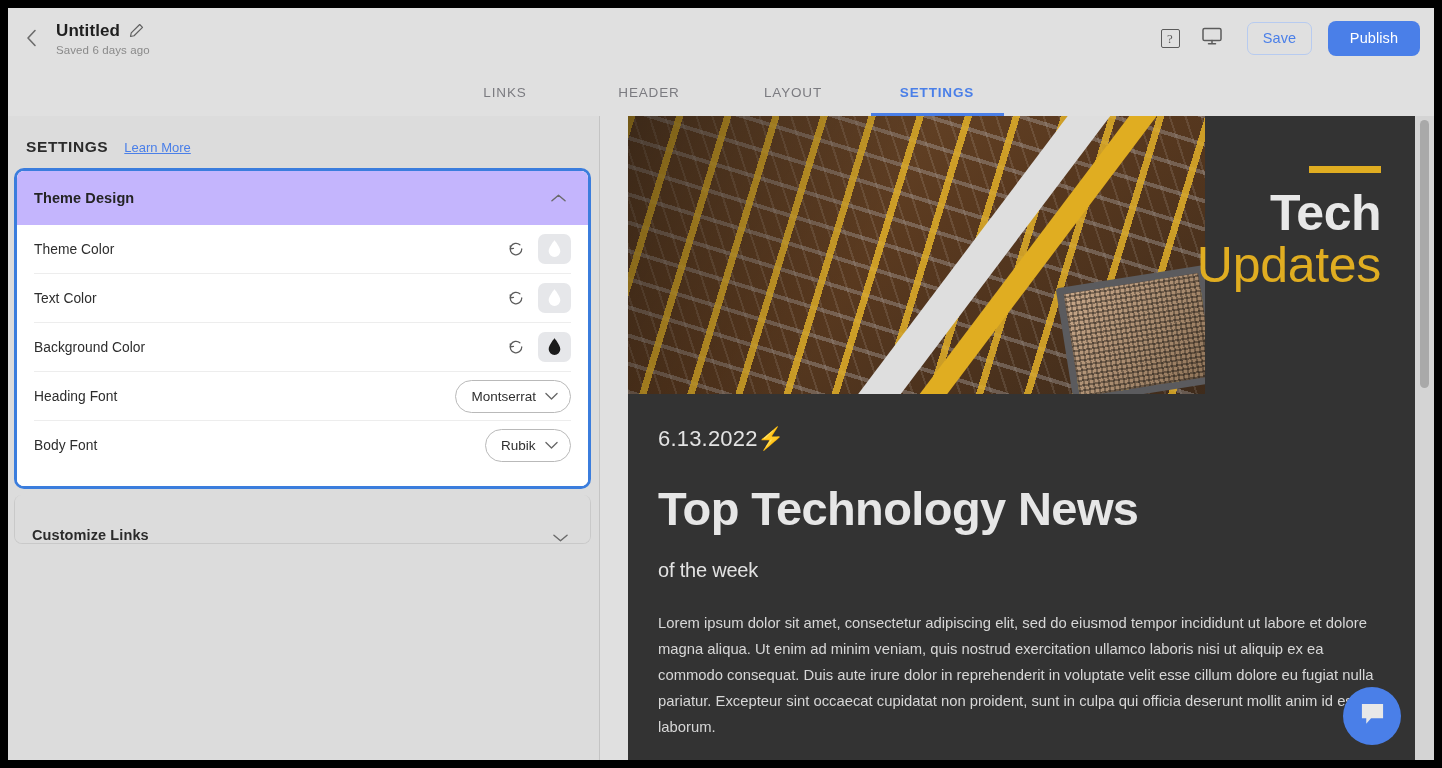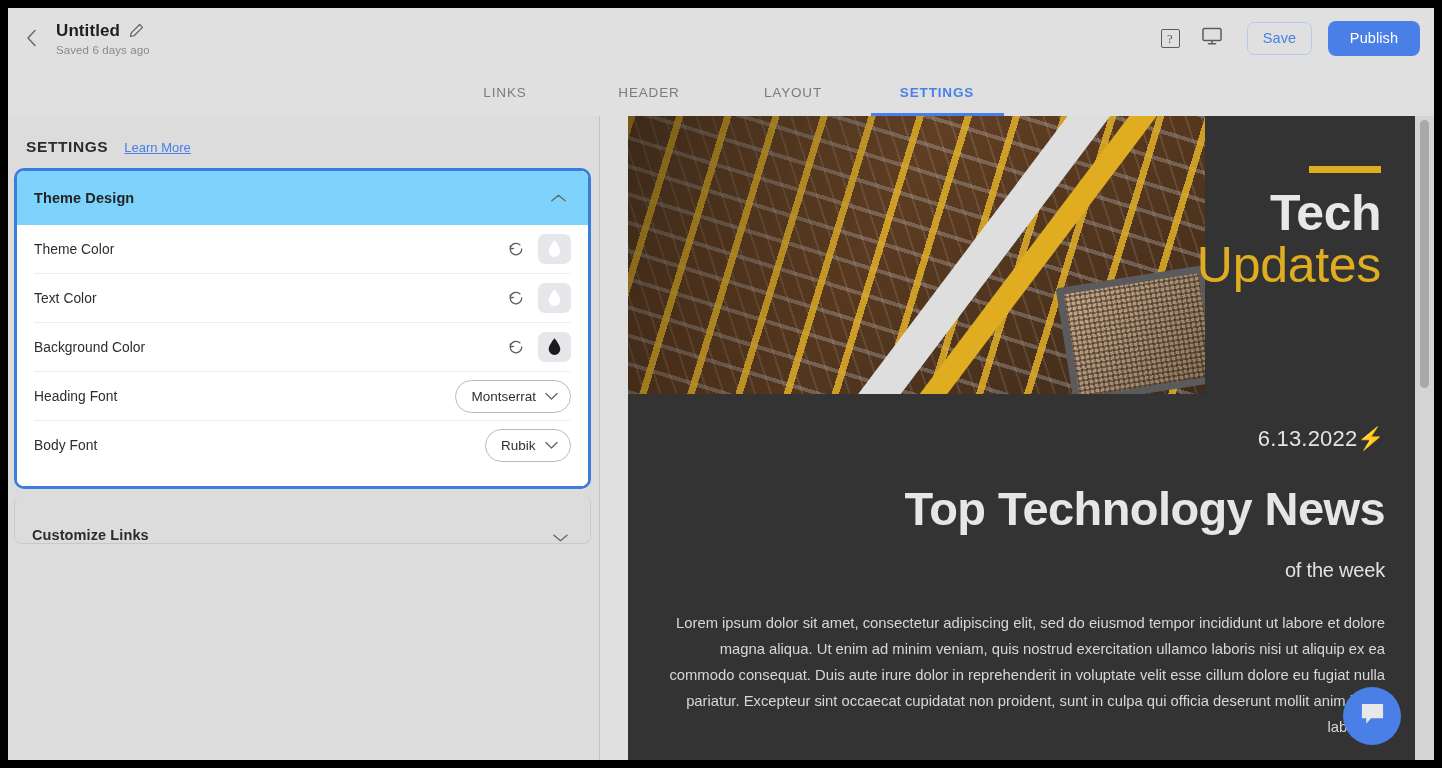--- a/index.html
+++ b/index.html
@@ -149,21 +149,21 @@
     border-radius: 10px;
     background: #fff;
     overflow: hidden;
   }
   .card-focus-inner { background: #fff; }
   .acc-header {
     height: 54px;
     display: flex; align-items: center;
     padding: 0 22px 0 17px;
     cursor: pointer;
-    background: #7dd3fc;
+    background: #c4b5fd;
   }
   .acc-title {
     font-size: 14.5px; font-weight: bold; color: #242424;
     letter-spacing: .1px;
   }
   .acc-chevron { margin-left: auto; color: #6a6a6a; display: flex; }
 
   .rows { padding: 0 0 16px 0; background: #fff; text-align: right; }
   .srow {
     height: 49px;
@@ -297,21 +297,21 @@
   }
   .banner-t1 {
     font-size: 50px; font-weight: bold; color: #e8e8e8;
     line-height: .98; letter-spacing: -.5px;
   }
   .banner-t2 {
     font-size: 50px; font-weight: normal; color: #e0ad21;
     line-height: 1.08; letter-spacing: -.3px;
   }
 
-  .preview-body { padding: 32px 30px 0 30px; text-align: right; }
+  .preview-body { padding: 32px 30px 0 30px; text-align: left; }
   .pv-date { font-size: 22px; color: #e3e3e3; letter-spacing: .2px; }
   .pv-h1 {
     font-size: 47px; font-weight: bold; color: #e6e6e6;
     margin-top: 32px; letter-spacing: -.6px; line-height: 1.05;
   }
   .pv-h2 {
     font-size: 20px; font-weight: normal; color: #e2e2e2;
     margin-top: 26px; letter-spacing: -.2px;
   }
   .pv-p {

